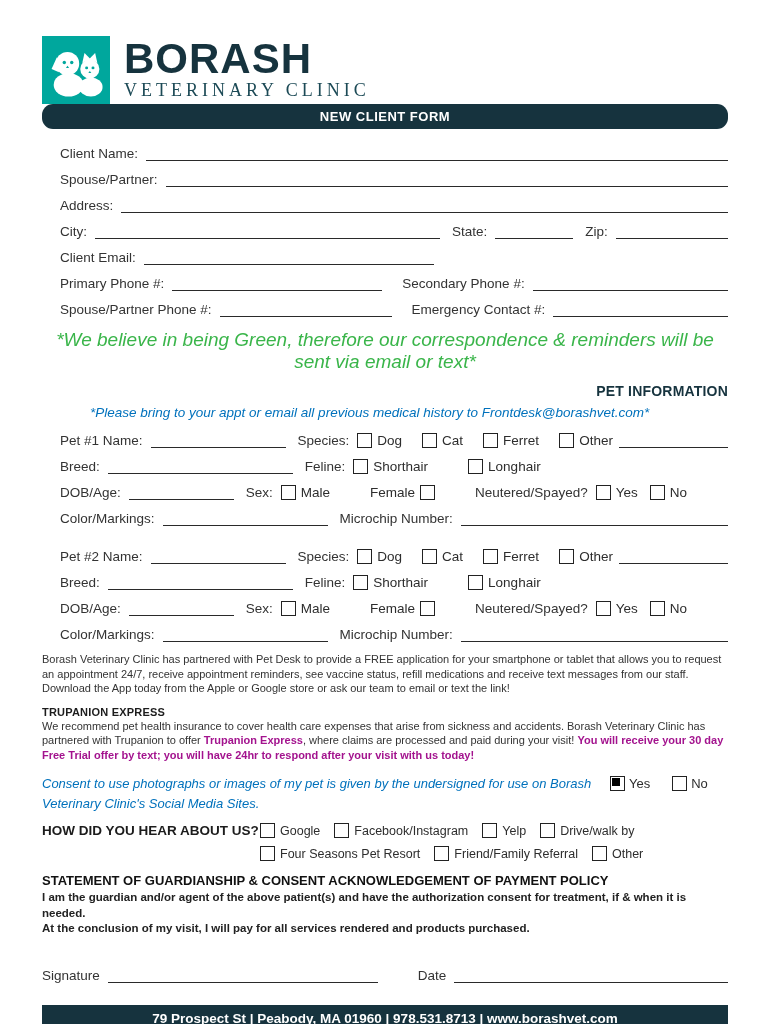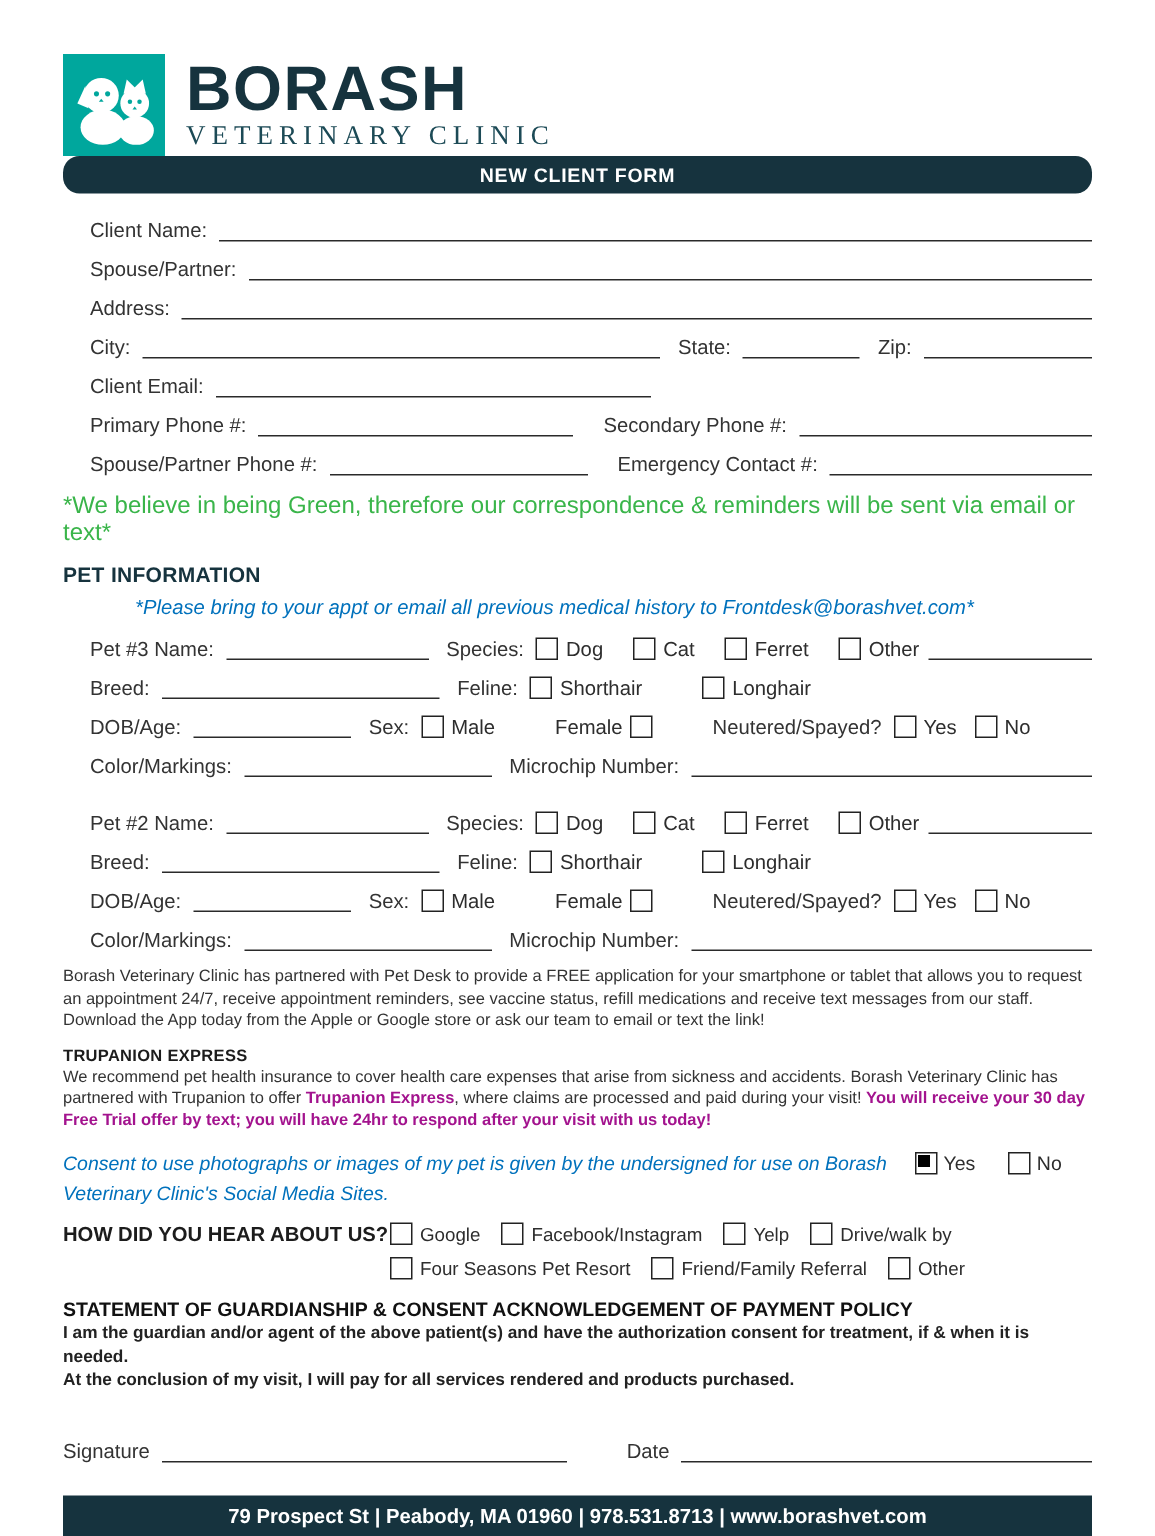--- a/index.html
+++ b/index.html
@@ -20,22 +20,22 @@
   .line{border-bottom:1.5px solid #2a2a2a; flex:1 1 auto; height:15px; min-width:40px;}
   .line.fx{flex:0 0 auto;}
   .gap20{width:20px; flex:none;}
   .gap12{width:12px; flex:none;}
 
   
   .cb{display:inline-block; width:13px; height:13px; border:1.6px solid #222; position:relative; flex:none; background:#fff; vertical-align:middle;}
   .cb.checked::after{content:""; position:absolute; left:1px; top:1px; width:8px; height:8px; background:#000;}
   .cbi{display:flex; align-items:center; gap:5px; white-space:nowrap;}
 
-  .green-note{color:#3ab54a; font-size:16px; margin:12px 0 10px 0;}
-  .section-heading{font-weight:bold; color:#16333e; font-size:14px; margin:4px 0 6px 0; letter-spacing:0.2px;}
+  .green-note{color:#3ab54a; font-style:italic; font-size:19px; margin:12px 0 10px 0;text-align:center;}
+  .section-heading{font-weight:bold; color:#16333e; font-size:14px; margin:4px 0 6px 0; letter-spacing:0.2px;text-align:right;}
   .blue-note{color:#0071bc; font-style:italic; font-size:13.5px; margin:0 0 12px 48px;}
 
   .pet-block{margin-bottom:8px;}
   .pet-gap{height:12px;}
 
   .para-heading{font-weight:bold; font-size:11px; color:#1c1c1c; margin:10px 0 1px 0; letter-spacing:0.2px;}
   .para{font-size:11px; line-height:1.32; color:#333;}
   .magenta{color:#a3138e; font-weight:bold;}
 
   .consent-row{display:flex; align-items:flex-start; margin:12px 0 10px 0;}
@@ -127,21 +127,21 @@
     <span class="line"></span>
   </div>
 
   <div class="green-note">*We believe in being Green, therefore our correspondence &amp; reminders will be sent via email or text*</div>
 
   <div class="section-heading">PET INFORMATION</div>
   <div class="blue-note">*Please bring to your appt or email all previous medical history to Frontdesk@borashvet.com*</div>
 
   <div class="pet-block">
     <div class="row">
-      <span class="lbl">Pet #3 Name:</span>
+      <span class="lbl">Pet #1 Name:</span>
       <span class="line fx" style="width:135px;"></span>
       <span class="gap12"></span>
       <span class="lbl">Species:</span>
       <span class="cbi">
           <span class="cb"></span>
           <span>Dog</span>
         </span>
       <span class="gap20"></span>
       <span class="cbi">
           <span class="cb"></span>

